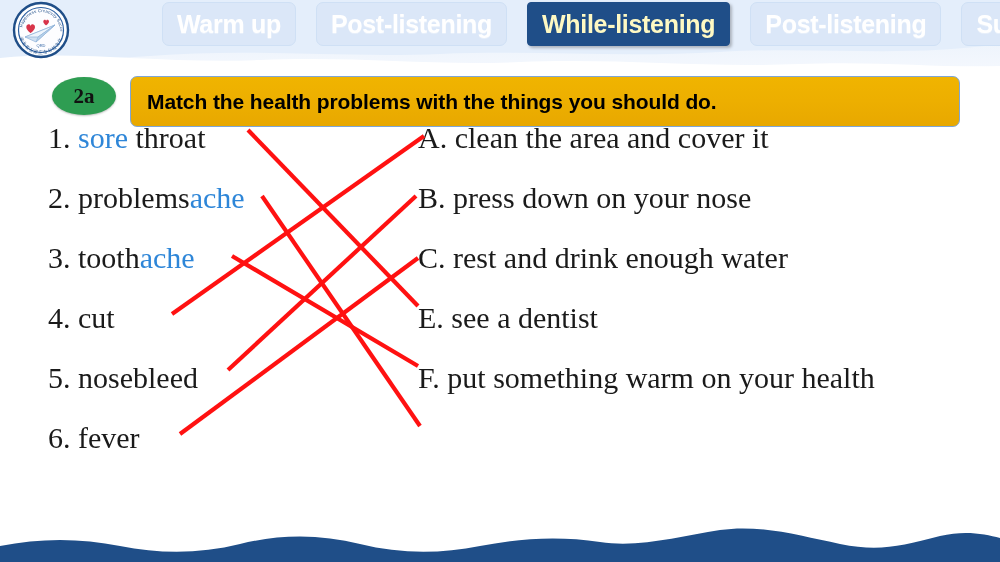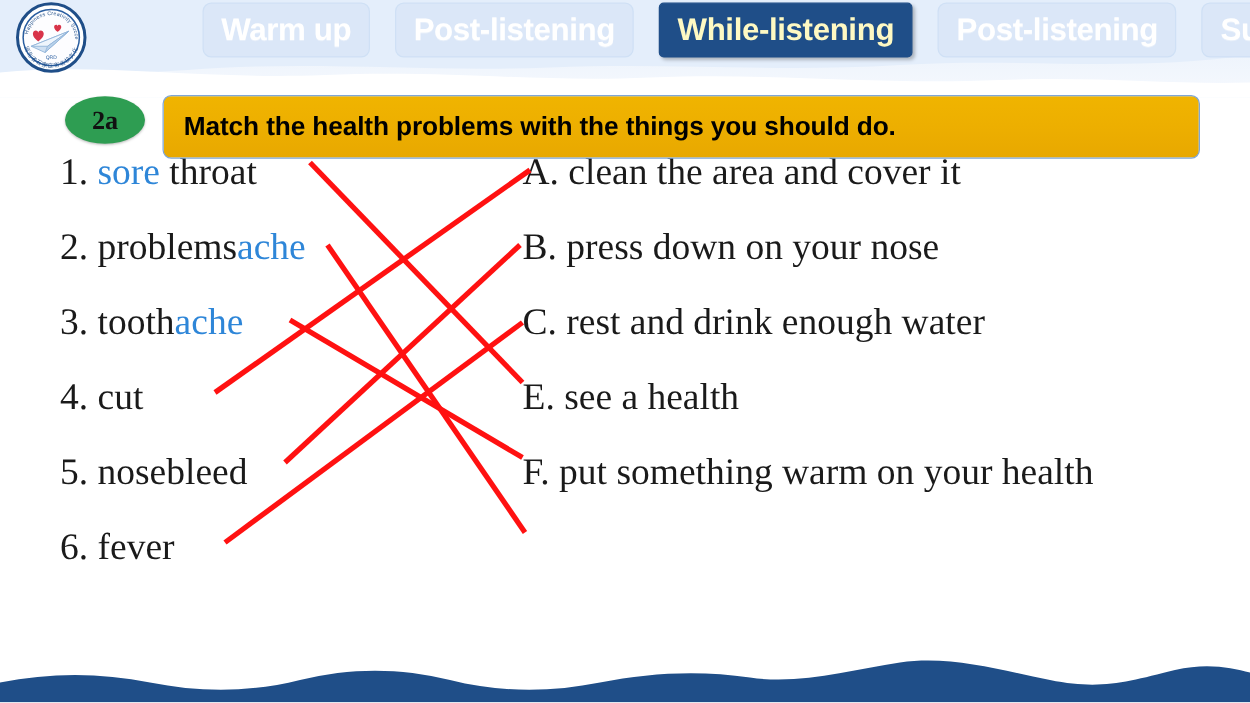--- a/index.html
+++ b/index.html
@@ -275,21 +275,21 @@
       <div class="match-item">
         <span>B.</span>
         <span>press down on your nose</span>
       </div>
       <div class="match-item">
         <span>C.</span>
         <span>rest and drink enough water</span>
       </div>
       <div class="match-item">
         <span>E.</span>
-        <span>see a health</span>
+        <span>see a dentist</span>
       </div>
       <div class="match-item">
         <span>F.</span>
         <span>put something warm on your health</span>
       </div>
     </div>
   </div>
 
   <svg class="lines" viewBox="0 0 1000 562" xmlns="http://www.w3.org/2000/svg">
     <line x1="248" y1="130" x2="418" y2="306" stroke="#FF1111"></line>

